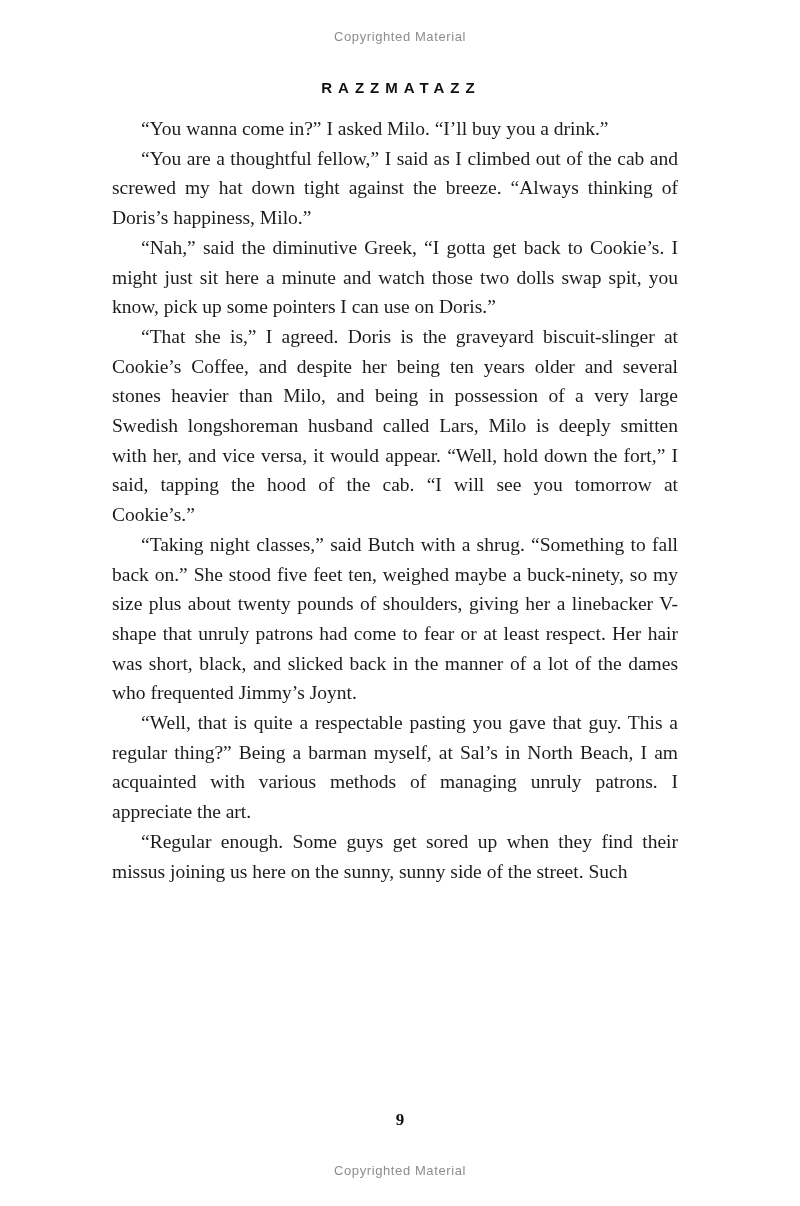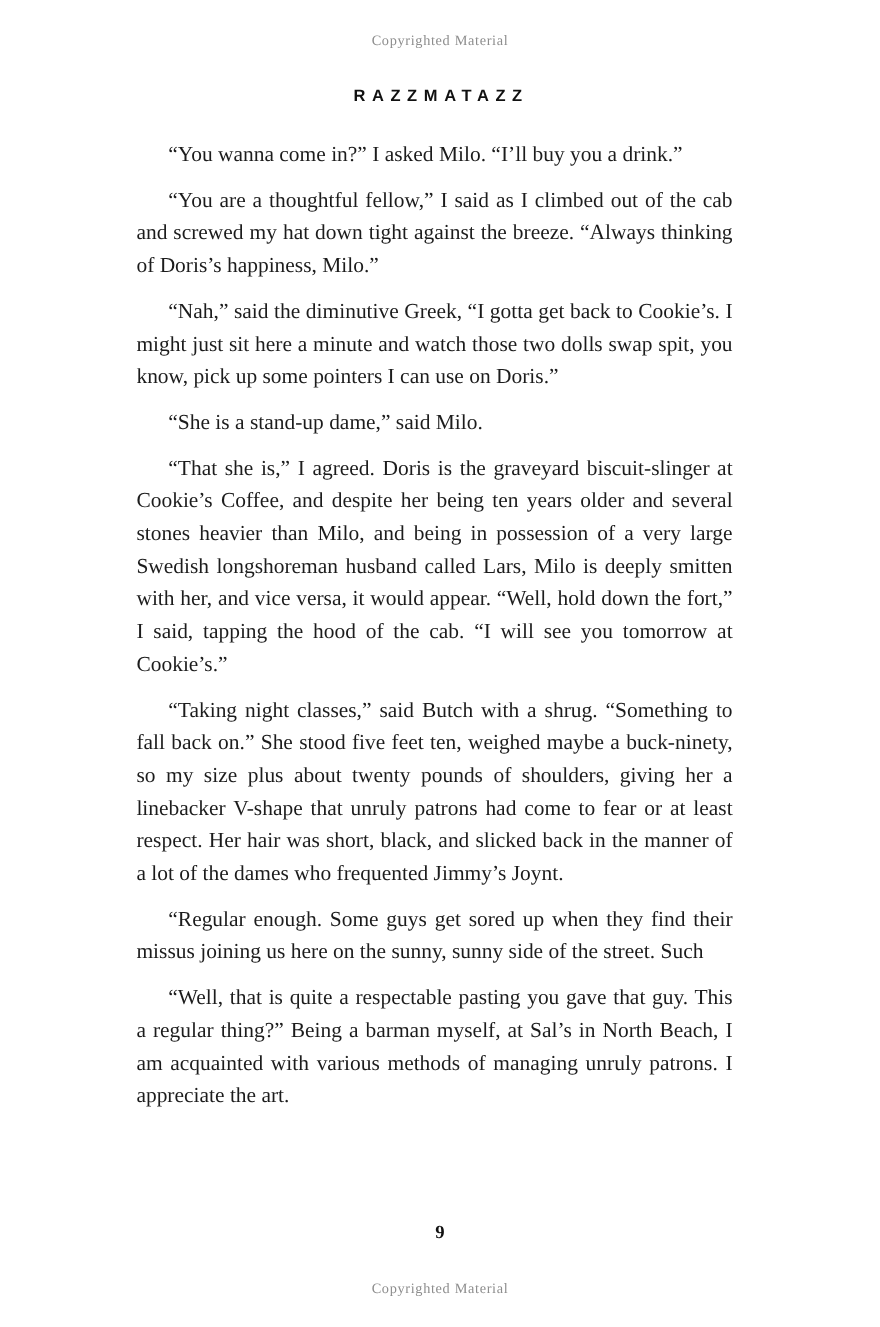--- a/index.html
+++ b/index.html
@@ -14,21 +14,21 @@
     background: #ffffff;
     font-family: "Liberation Serif", serif;
     color: #1c1c1c;
     overflow: hidden;
   }
   .copyright-notice {
     position: absolute;
     left: 0;
     right: 0;
     text-align: center;
-    font-family: Liberation Serif, serif;
+    font-family: Liberation Sans, sans-serif;
     font-size: 13px;
     letter-spacing: 0.6px;
     color: #8d8d8d;
   }
   .copyright-notice.top { top: 29px; }
   .copyright-notice.bottom { top: 1163px; }
   .running-head {
     position: absolute;
     top: 79px;
     left: 0;
@@ -45,21 +45,21 @@
     position: absolute;
     top: 114px;
     left: 112px;
     width: 566px;
     font-size: 19.5px;
     line-height: 29.7px;
     text-align: justify;
     hyphens: none;
   }
   .body-text p {
-    margin: 12px;
+    margin: 0;
     padding: 0;
     text-indent: 29px;
   }
   .body-text .italic {
     font-style: italic;
   }
   .page-number {
     position: absolute;
     top: 1110px;
     left: 0;
@@ -76,23 +76,22 @@
 
 <div class="book-page">
   <div class="copyright-notice top">Copyrighted Material</div>
 
   <div class="running-head">RAZZMATAZZ</div>
 
   <div class="body-text">
       <p><span>“You wanna come in?” I asked Milo. “I’ll buy you a drink.”</span></p>
       <p><span>“You are a thoughtful fellow,” I said as I climbed out of the cab and screwed my hat down tight against the breeze. “Always thinking of Doris’s happiness, Milo.”</span></p>
       <p><span>“Nah,” said the diminutive Greek, “I gotta get back to Cookie’s. I might just sit here a minute and watch those two dolls swap spit, you know, pick up some pointers I can use on Doris.”</span></p>
-      <p><span>“She is a stand-up dame,” said Milo.</span></p>
       <p><span>“That she is,” I agreed. Doris is the graveyard biscuit-slinger at Cookie’s Coffee, and despite her being ten years older and several stones heavier than Milo, and being in possession of a very large Swedish longshoreman husband called Lars, Milo is deeply smitten with her, and vice versa, it would appear. “Well, hold down the fort,” I said, tapping the hood of the cab. “I will see you tomorrow at Cookie’s.”</span></p>
       <p><span>“Taking night classes,” said Butch with a shrug. “Something to fall back on.” She stood five feet ten, weighed maybe a buck-ninety, so my size plus about twenty pounds of shoulders, giving her a linebacker V-shape that unruly patrons had come to fear or at least respect. Her hair was short, black, and slicked back in the manner of a lot of the dames who frequented Jimmy’s Joynt.</span></p>
+      <p><span>“Well, that is quite a respectable pasting you gave that guy. This a regular thing?” Being a barman myself, at Sal’s in North Beach, I am acquainted with various methods of managing unruly patrons. I appreciate the art.</span></p>
       <p><span>“Regular enough. Some guys get sored up when they find their missus joining us here on the sunny, sunny side of the street. Such</span></p>
-      <p><span>“Well, that is quite a respectable pasting you gave that guy. This a regular thing?” Being a barman myself, at Sal’s in North Beach, I am acquainted with various methods of managing unruly patrons. I appreciate the art.</span></p>
     </div>
 
   <div class="page-number">9</div>
 
   <div class="copyright-notice bottom">Copyrighted Material</div>
 </div>
 
 </body></html>

